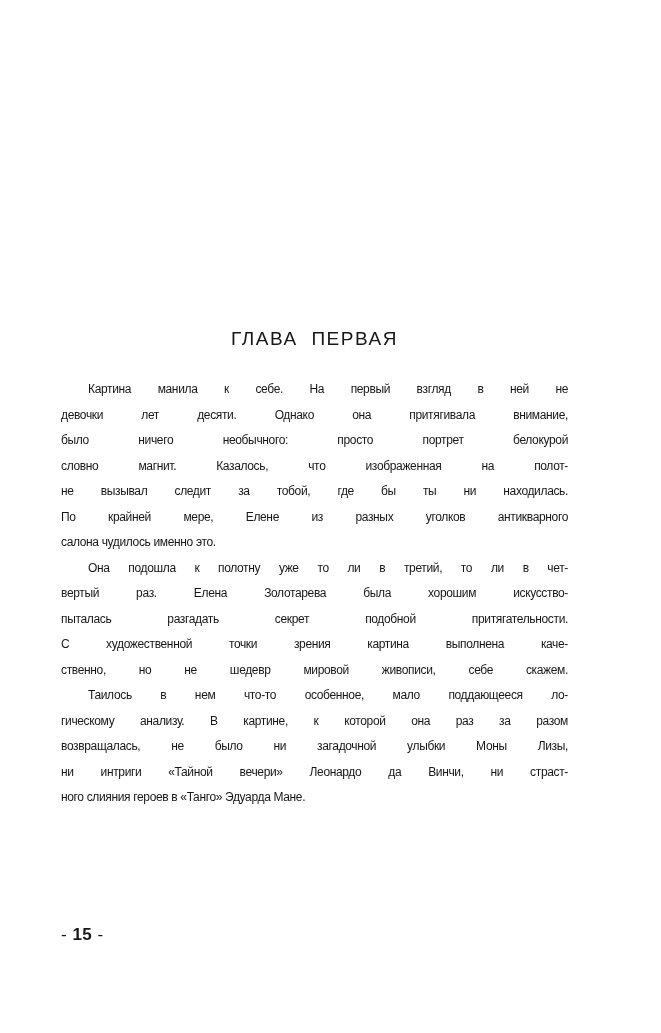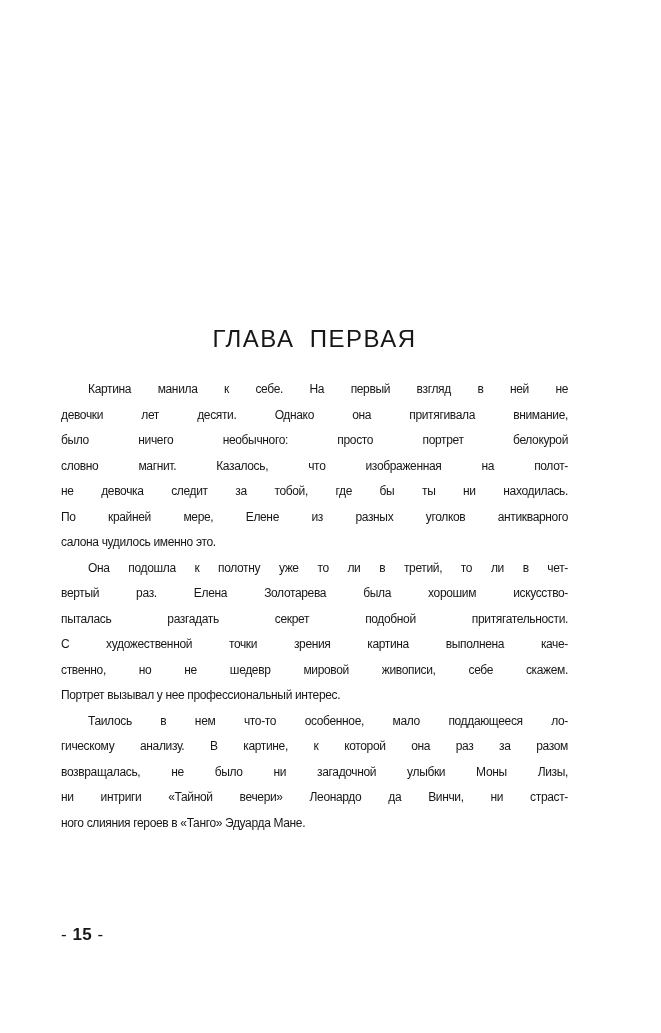--- a/index.html
+++ b/index.html
@@ -16,21 +16,21 @@
     color: #171717;
   }
   .page {
     position: absolute;
     left: 61px;
     top: 327px;
     width: 507px;
   }
   .chapter-title {
     margin: 0;
-    font-size: 24px;
+    font-size: 19px;
     line-height: 24px;
     font-weight: 400;
     letter-spacing: 1.5px;
     word-spacing: 7px;
     text-align: center;
     white-space: nowrap;
   }
   .body-text {
     margin-top: 26px;
   }
@@ -67,29 +67,28 @@
 </head>
 <body>
 
 <div class="page">
   <h1 class="chapter-title">ГЛАВА ПЕРВАЯ</h1>
   <div class="body-text">
       <div class="line first">Картина манила к себе. На первый взгляд в ней не</div>
       <div class="line">девочки лет десяти. Однако она притягивала внимание,</div>
       <div class="line">было ничего необычного: просто портрет белокурой</div>
       <div class="line">словно магнит. Казалось, что изображенная на полот-</div>
-      <div class="line">не девочка следит за тобой, где бы ты ни находилась.</div>
+      <div class="line">не вызывал следит за тобой, где бы ты ни находилась.</div>
       <div class="line">По крайней мере, Елене из разных уголков антикварного</div>
       <div class="line last">салона чудилось именно это.</div>
       <div class="line first">Она подошла к полотну уже то ли в третий, то ли в чет-</div>
       <div class="line">вертый раз. Елена Золотарева была хорошим искусство-</div>
       <div class="line">пыталась разгадать секрет подобной притягательности.</div>
       <div class="line">С художественной точки зрения картина выполнена каче-</div>
       <div class="line">ственно, но не шедевр мировой живописи, себе скажем.</div>
-      <div class="line last">Портрет вызывал у нее профессиональный интерес.</div>
       <div class="line first">Таилось в нем что-то особенное, мало поддающееся ло-</div>
       <div class="line">гическому анализу. В картине, к которой она раз за разом</div>
       <div class="line">возвращалась, не было ни загадочной улыбки Моны Лизы,</div>
       <div class="line">ни интриги «Тайной вечери» Леонардо да Винчи, ни страст-</div>
       <div class="line last">ного слияния героев в «Танго» Эдуарда Мане.</div>
     </div>
 </div>
 
 <div class="page-footer"><span>- </span><span class="pagenum">15</span><span> -</span></div>
 

